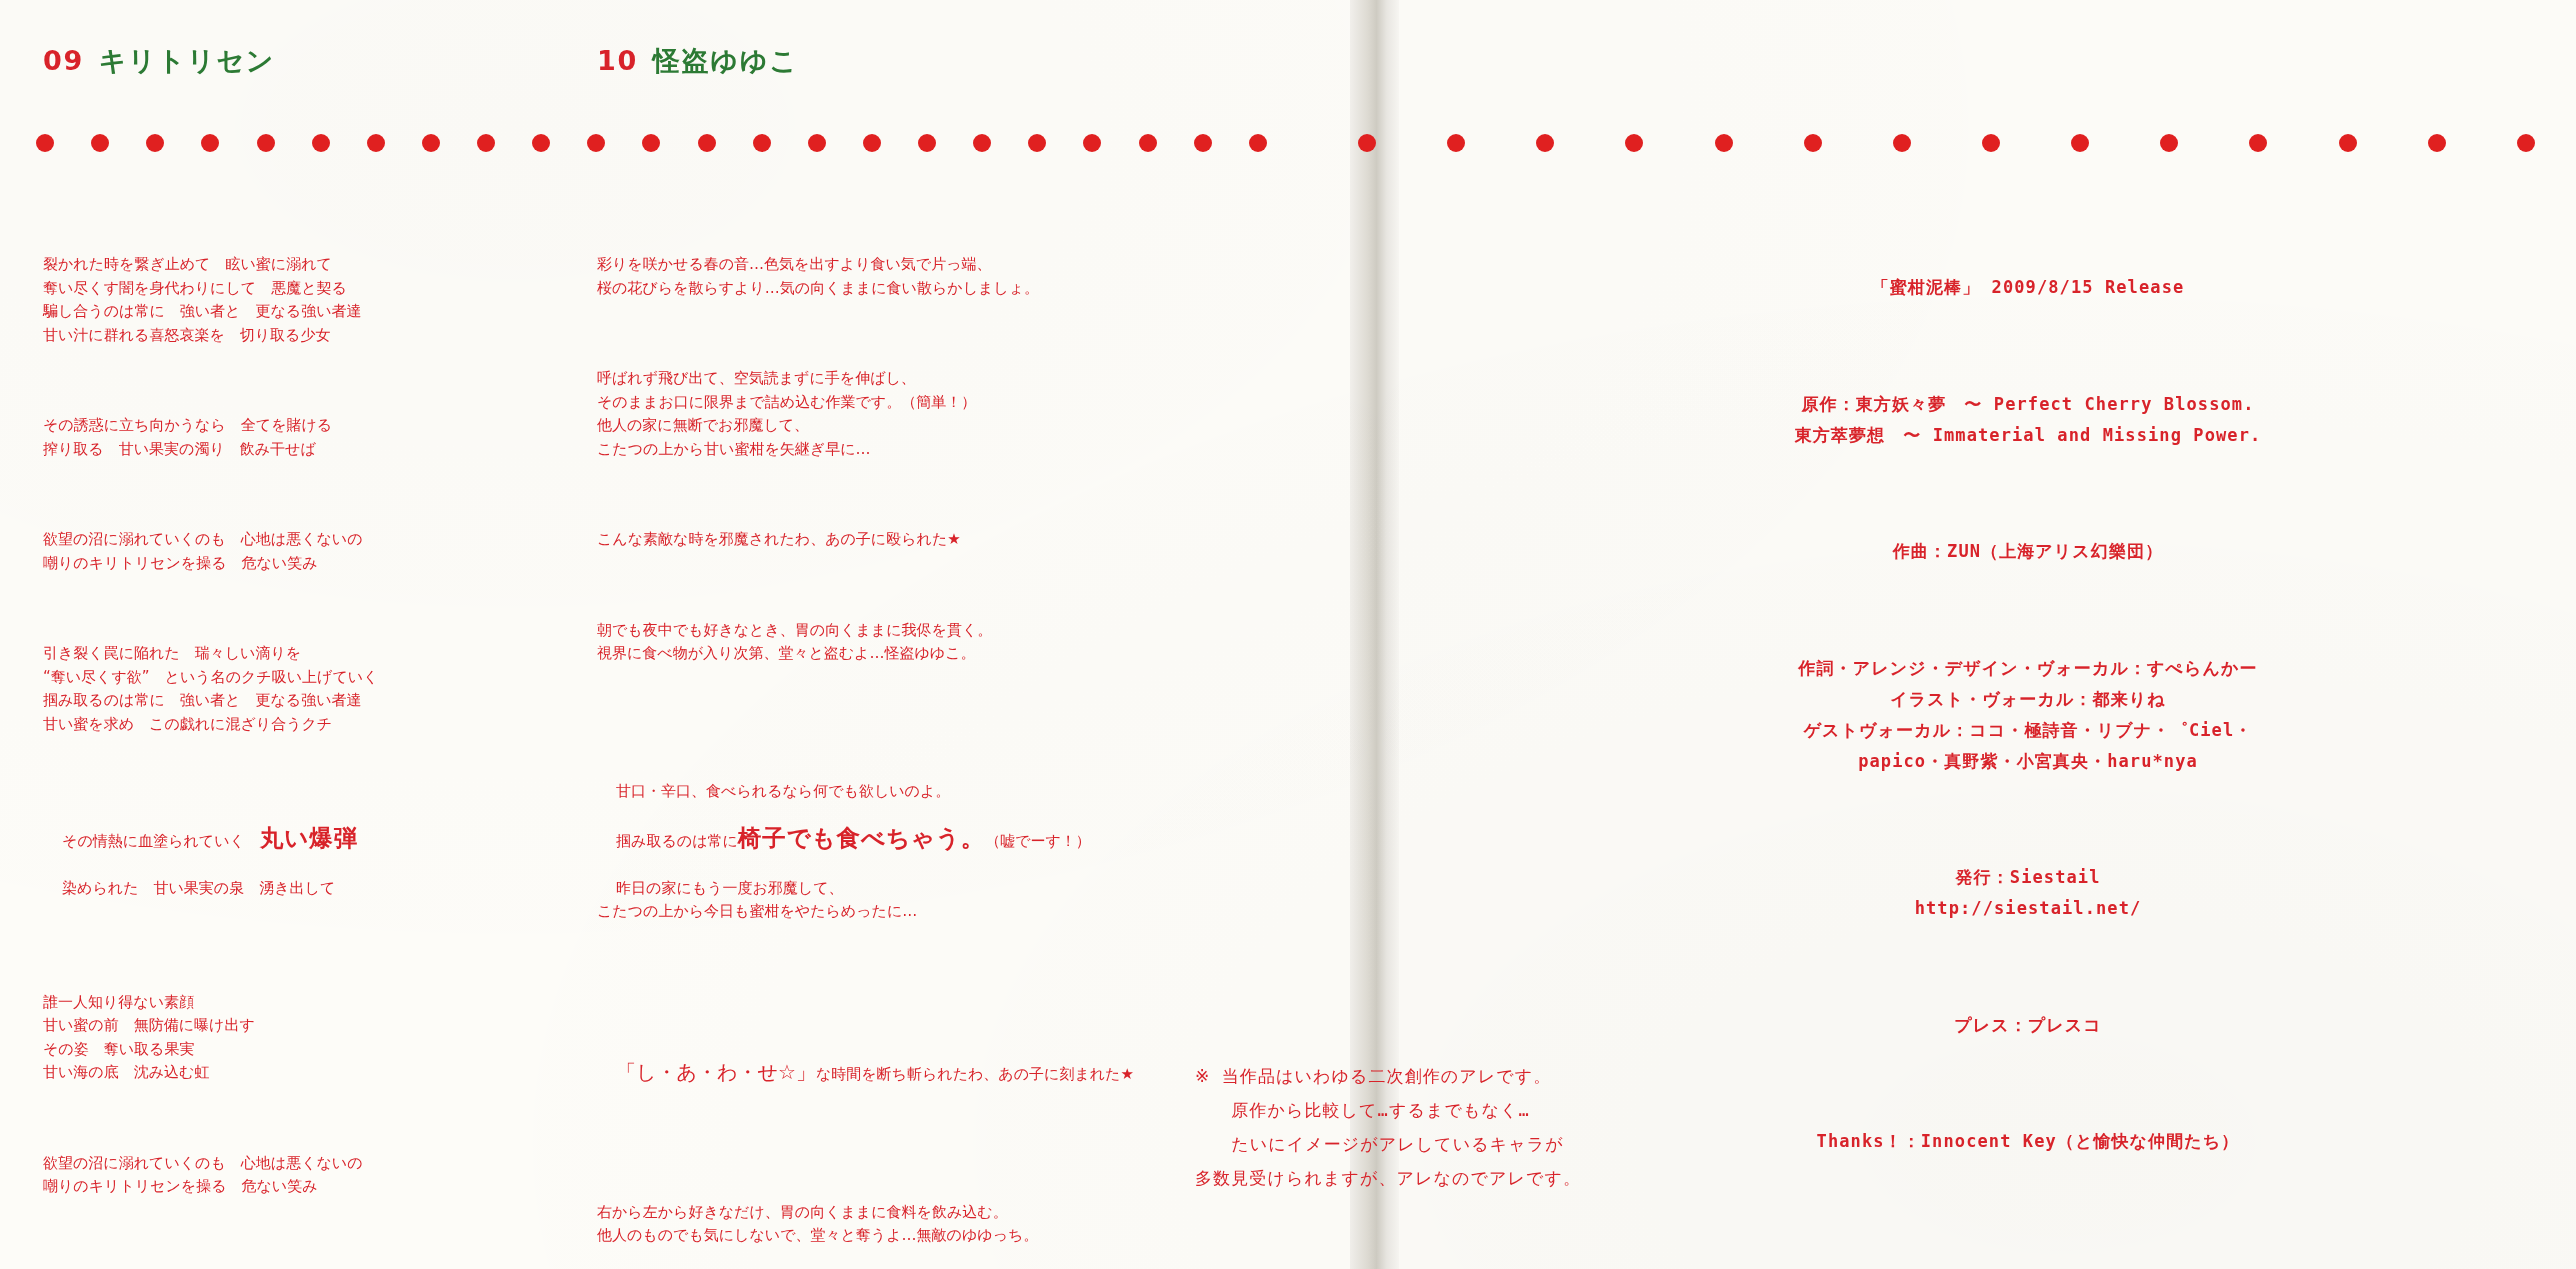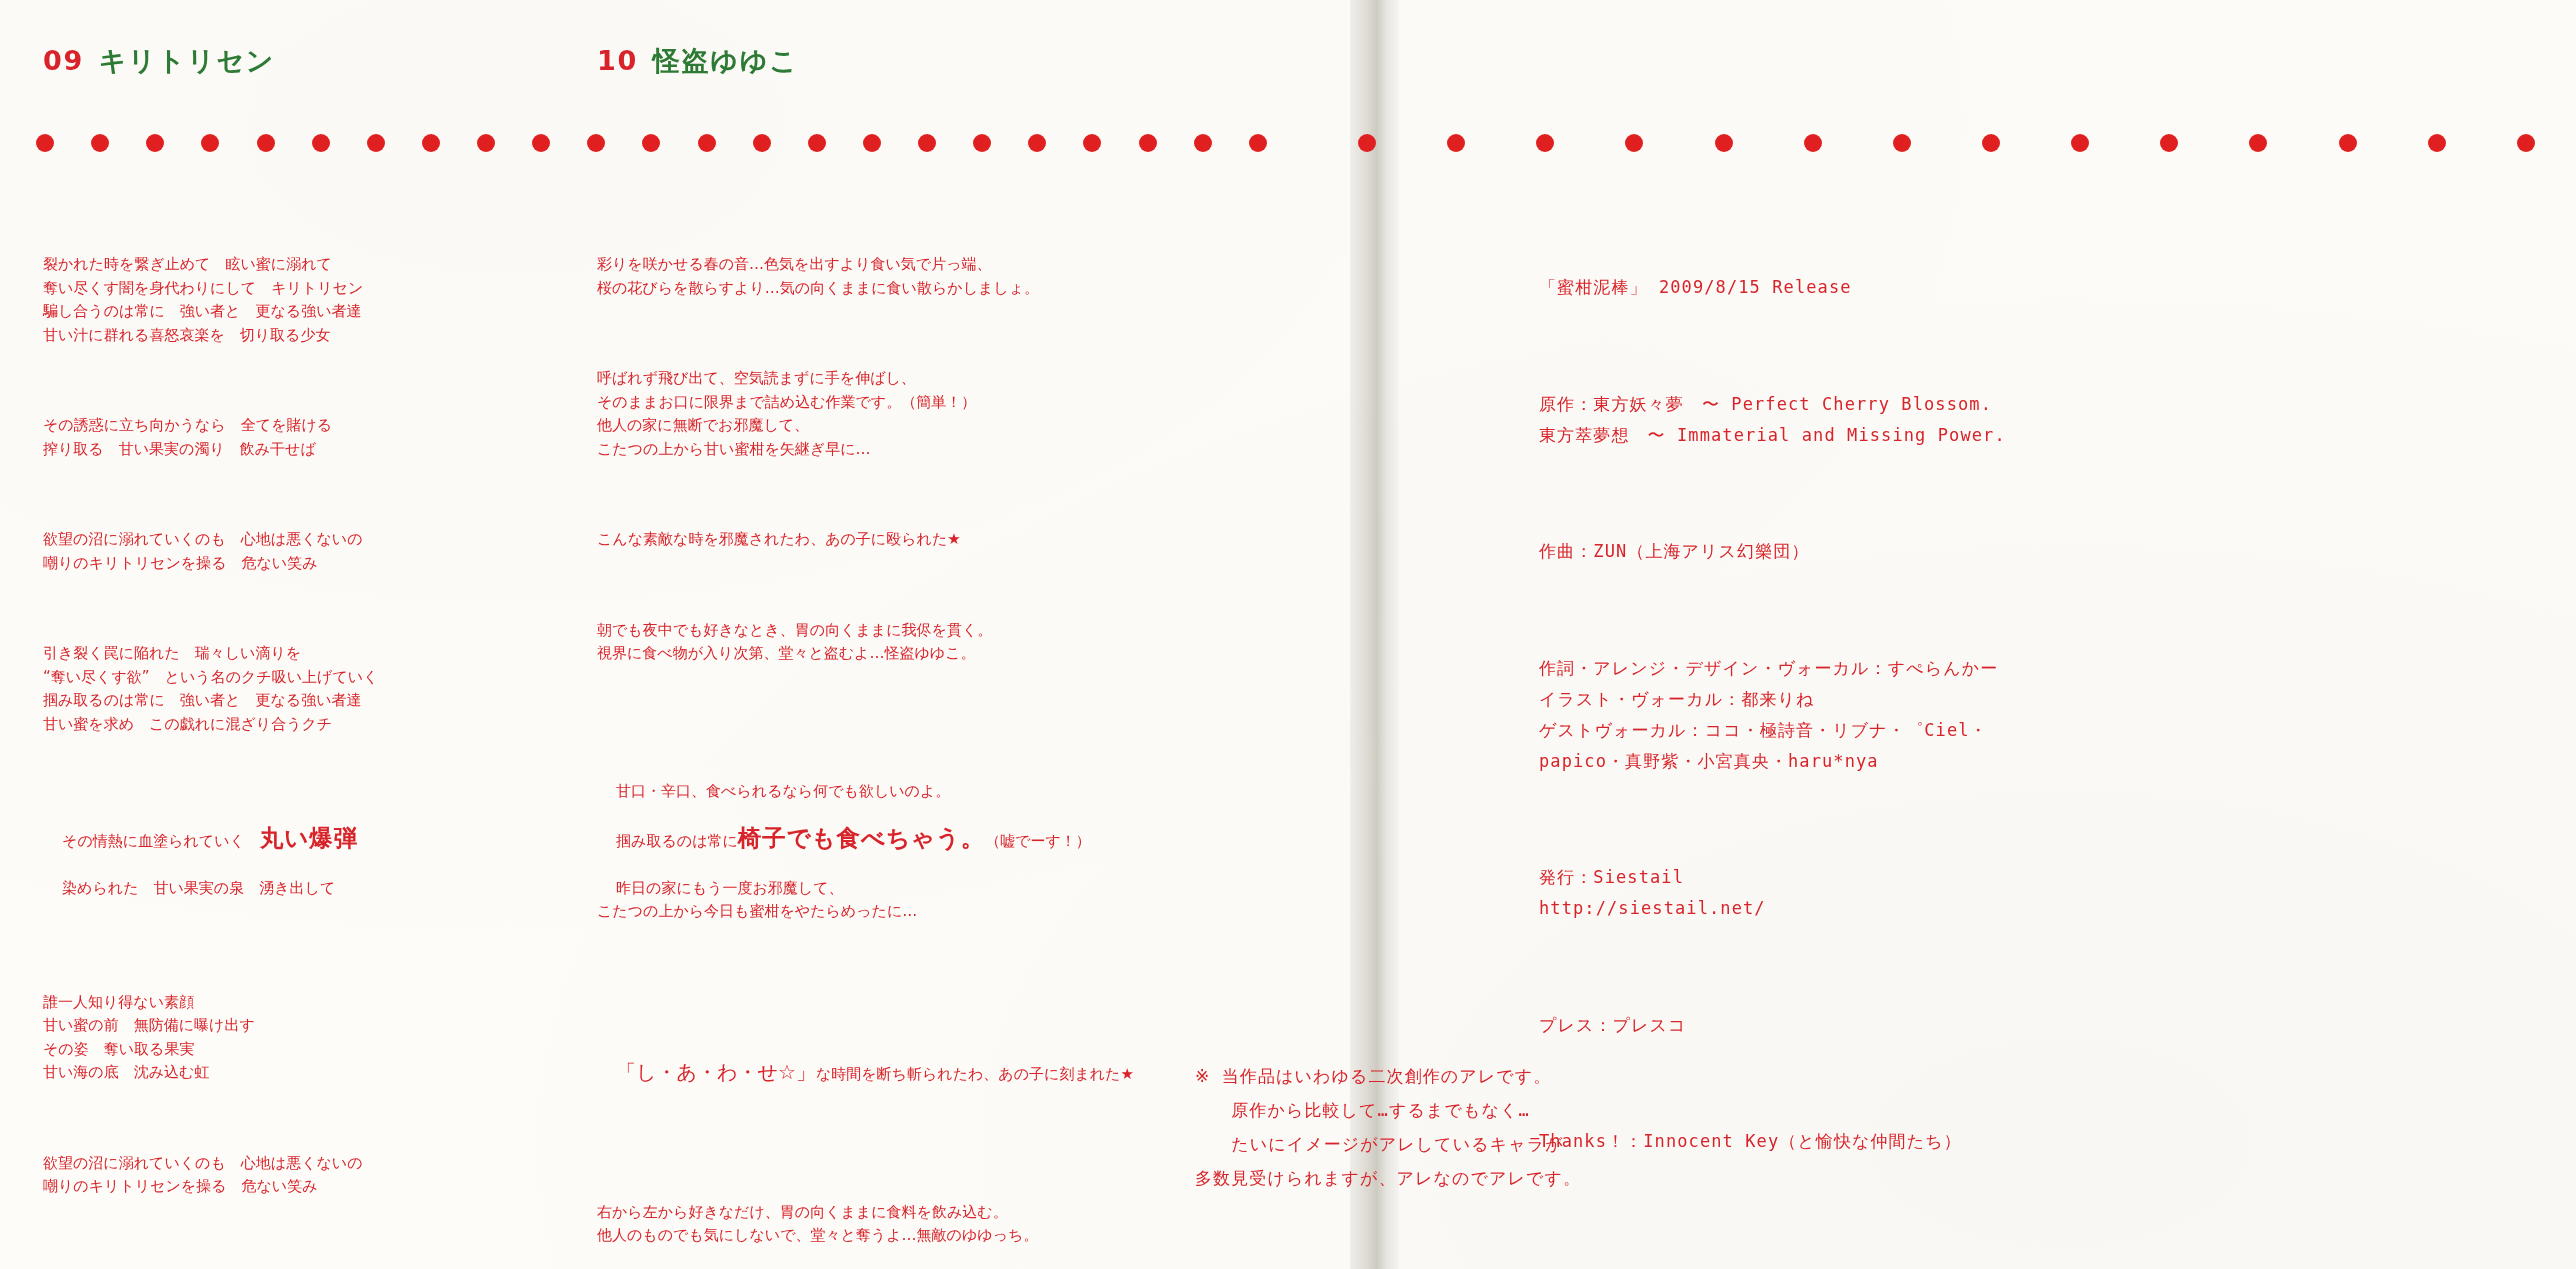--- a/index.html
+++ b/index.html
@@ -93,23 +93,24 @@
     font-weight: normal;
   }
 
   
   .credits {
     position: absolute;
     color: #d8232a;
     font-family: "DejaVu Sans Mono", "DejaVu Sans", monospace;
     font-size: 17px;
     line-height: 31px;
-    text-align: left;
+    text-align: center;
     letter-spacing: 1.1px;
     white-space: pre-wrap;
+    font-weight: bold;
   }
   .credits .blk { margin-bottom: 23.5px; }
   .credits .blk:last-child { margin-bottom: 0; }
 
   .note {
     position: absolute;
     color: #d8232a;
     font-family: "DejaVu Sans Mono", "DejaVu Sans", monospace;
     font-size: 17px;
     line-height: 34px;
@@ -182,21 +183,21 @@
     <div class="dot"></div>
     <div class="dot"></div>
     <div class="dot"></div>
     <div class="dot"></div>
     <div class="dot"></div>
     <div class="dot"></div>
   </div>
 
 <div class="lyrics" style="left:43px; top:206px; width:507px;">
   <div class="stanza">裂かれた時を繋ぎ止めて　眩い蜜に溺れて
-奪い尽くす闇を身代わりにして　キリトリセン
+奪い尽くす闇を身代わりにして　悪魔と契る
 騙し合うのは常に　強い者と　更なる強い者達
 甘い汁に群れる喜怒哀楽を　切り取る少女</div>
   <div class="stanza">その誘惑に立ち向かうなら　全てを賭ける
 搾り取る　甘い果実の濁り　飲み干せば</div>
   <div class="stanza">欲望の沼に溺れていくのも　心地は悪くないの
 嘲りのキリトリセンを操る　危ない笑み</div>
   <div class="stanza">引き裂く罠に陥れた　瑞々しい滴りを
 “奪い尽くす欲”　という名のクチ吸い上げていく
 掴み取るのは常に　強い者と　更なる強い者達
 甘い蜜を求め　この戯れに混ざり合うクチ</div>

